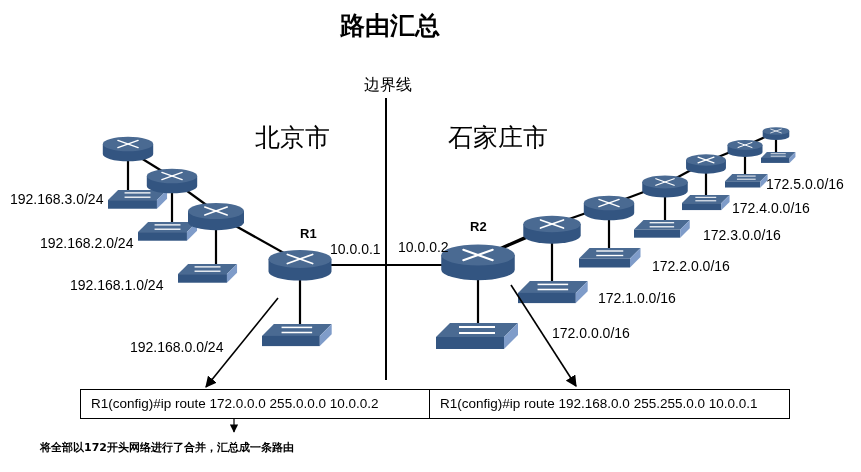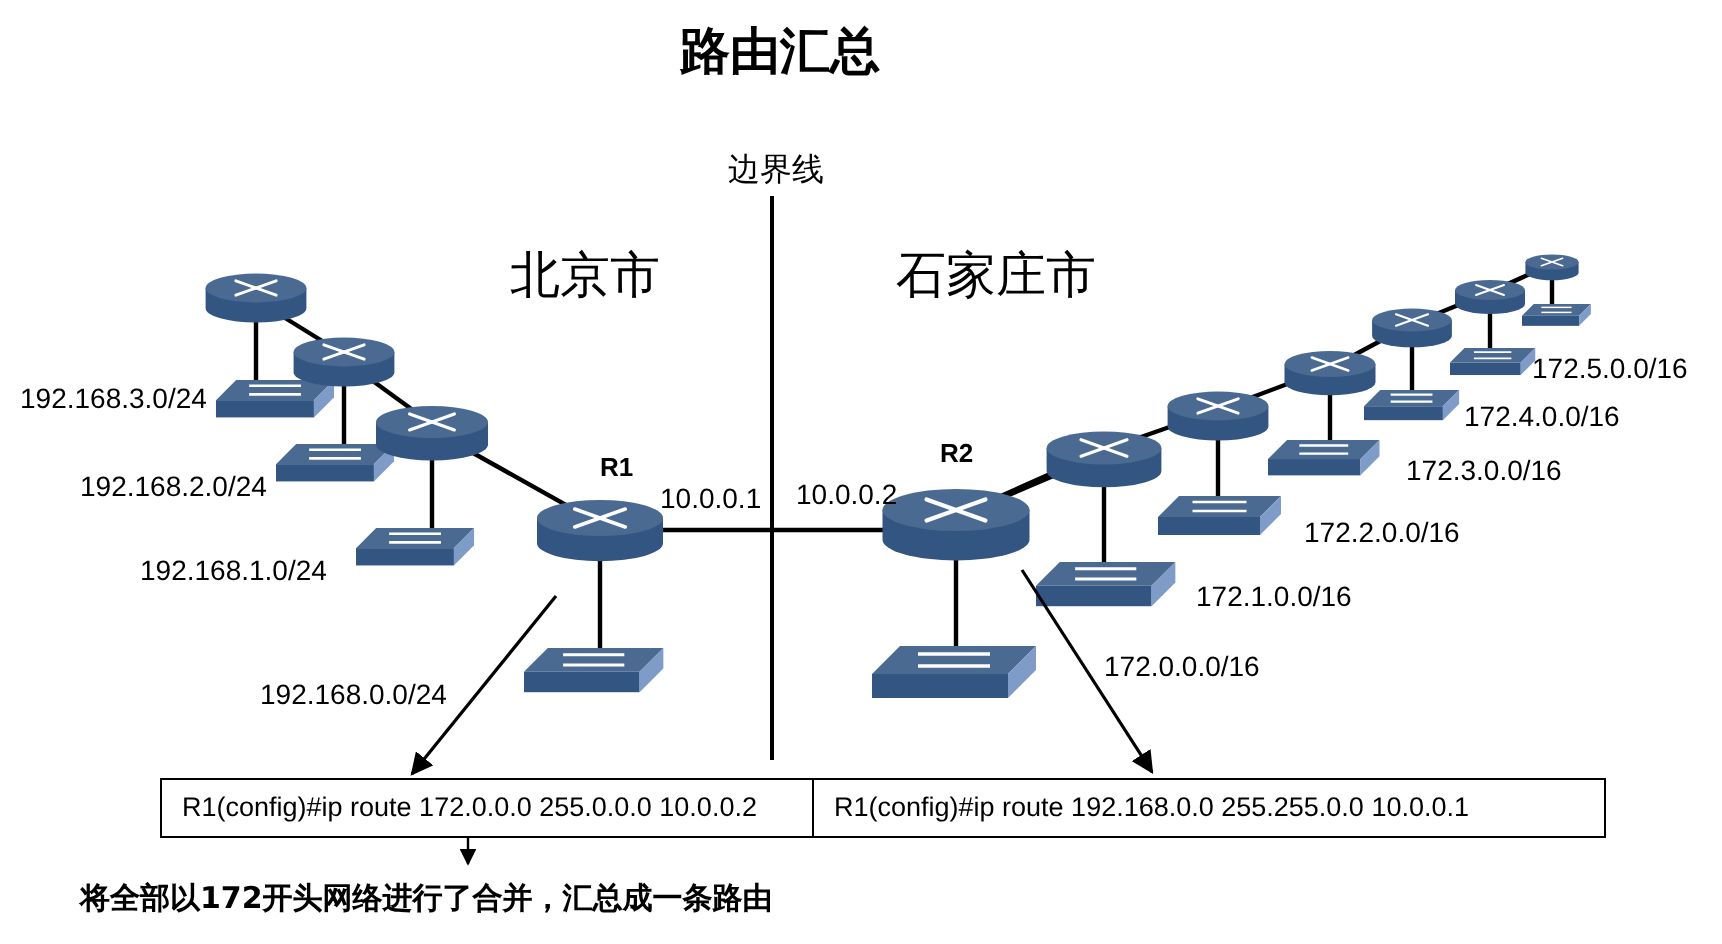--- a/index.html
+++ b/index.html
@@ -7,21 +7,21 @@
            font-family: "Liberation Sans", "DejaVu Sans", sans-serif; }
     #stage { position: absolute; left: 0; top: 0; }
     .title { font-family: "DejaVu Serif", "Liberation Serif", serif; font-weight: bold; font-size: 25px; }
     .region { font-family: "DejaVu Serif", "Liberation Serif", serif; font-size: 25px; }
     .border-label { font-family: "DejaVu Sans", sans-serif; font-size: 16px; }
     .net { font-size: 14px; fill: #000; }
     .rlabel { font-size: 13px; font-weight: bold; fill: #000; }
     .ip { font-size: 14px; fill: #000; }
     .cmd-box { position: absolute; border: 1px solid #000; background: #fff; font-size: 13.5px;
                box-sizing: border-box; line-height: 28px; padding-left: 10px; white-space: nowrap; }
-    .note { position: absolute; font-family: "DejaVu Sans", sans-serif; font-size: 15px; font-weight: bold; white-space: nowrap; }
+    .note { position: absolute; font-family: "DejaVu Sans", sans-serif; font-size: 11px; font-weight: bold; white-space: nowrap; }
   </style>
 </head>
 <body>
 
 <svg id="stage" width="861" height="472" viewBox="0 0 861 472">
   <defs>
     <marker id="arrow" viewBox="0 0 10 10" refX="9" refY="5" markerWidth="7" markerHeight="7" orient="auto-start-reverse">
       <path d="M0,0 L10,5 L0,10 z" fill="#000"></path>
     </marker>
   </defs>
@@ -268,16 +268,16 @@
   <line x1="278" y1="298" x2="206" y2="387" stroke="#000" stroke-width="1.6" marker-end="url(#arrow)"></line>
   <line x1="511" y1="285" x2="576" y2="386" stroke="#000" stroke-width="1.6" marker-end="url(#arrow)"></line>
 
   <line x1="170" y1="414" x2="299" y2="414" stroke="#000" stroke-width="3"></line>
   <line x1="234" y1="416" x2="234" y2="432" stroke="#000" stroke-width="1.2" marker-end="url(#arrow)"></line>
 </svg>
 
 <div class="cmd-box" style="left:32px; top:389px; width:358px; height:30px;margin-left:48px;">
   <span>R1(config)#ip route 172.0.0.0 255.0.0.0 10.0.0.2</span>
 </div>
-<div class="cmd-box" style="left:406px; top:389px; width:397px; height:30px;">
+<div class="cmd-box" style="left:429px; top:389px; width:361px; height:30px;">
   <span>R1(config)#ip route 192.168.0.0 255.255.0.0 10.0.0.1</span>
 </div>
 <div class="note" style="left:40px; top:440px;">将全部以172开头网络进行了合并，汇总成一条路由</div>
 
 </body></html>

